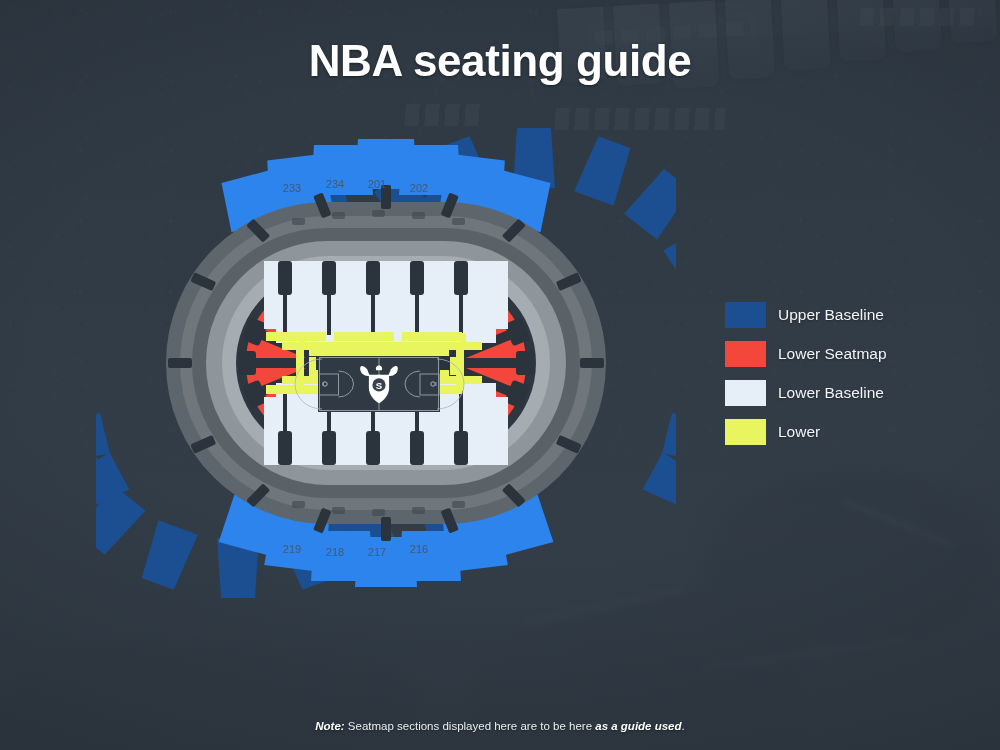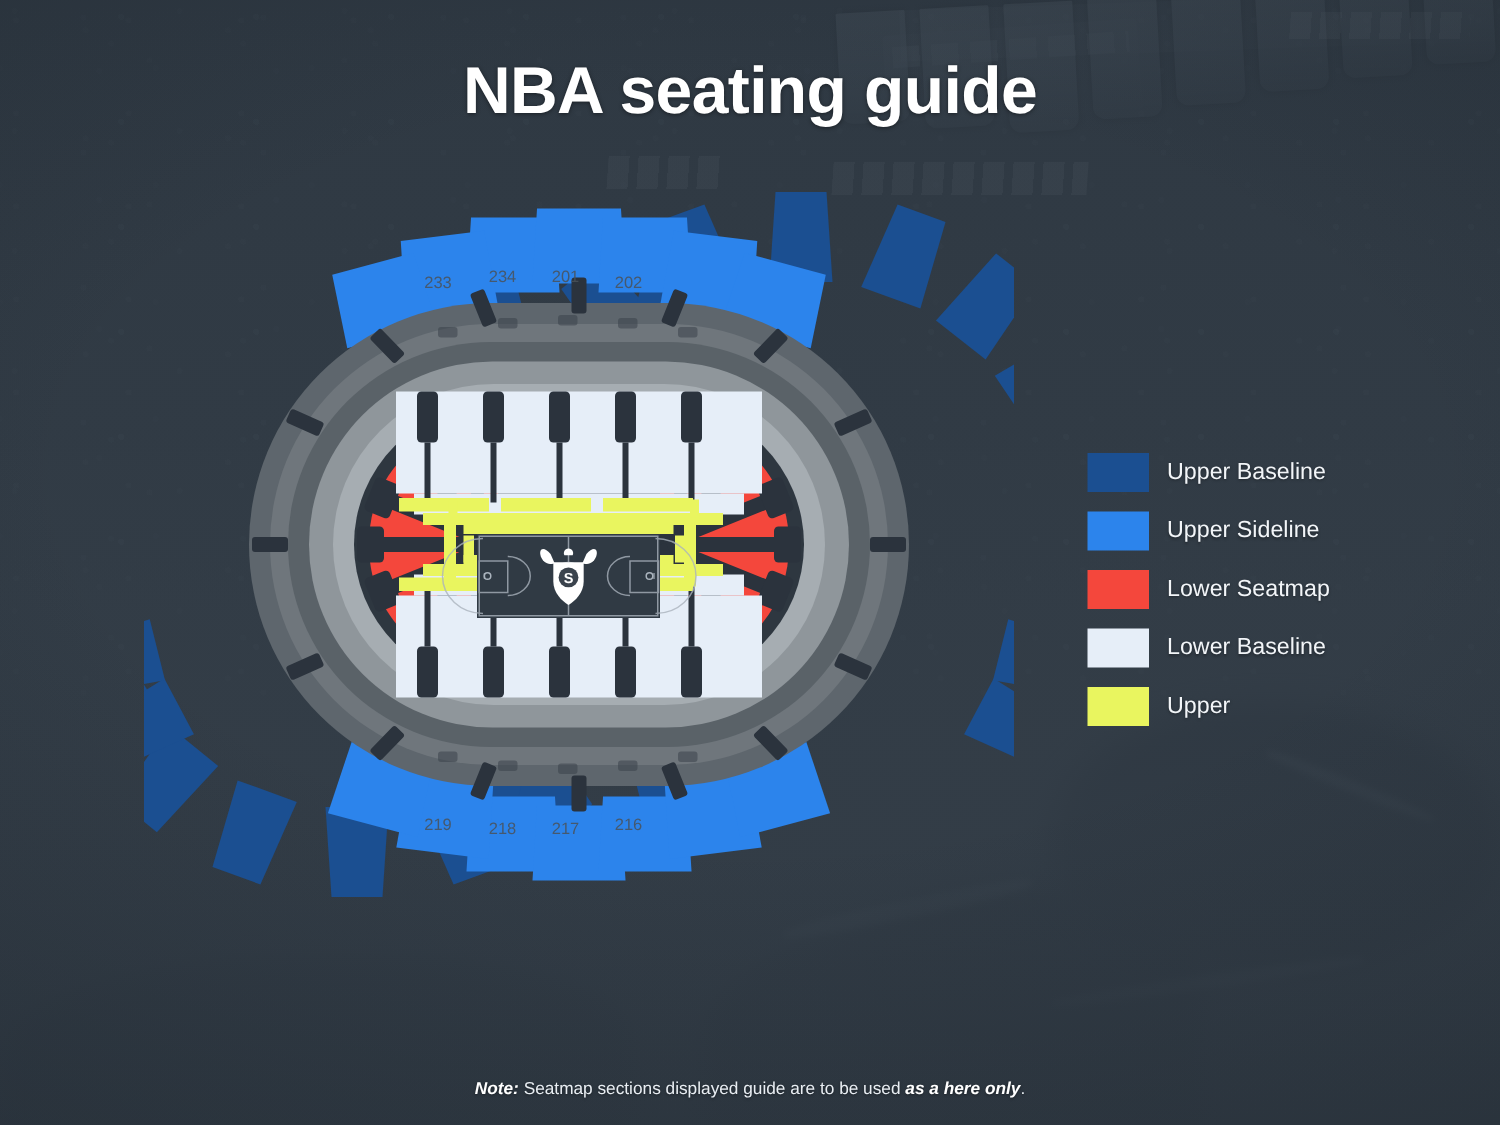--- a/index.html
+++ b/index.html
@@ -542,34 +542,30 @@
       </g>
     </svg>
   </div>
 
   <div class="legend">
     <div class="legend-row">
       <span class="legend-swatch" style="background:#1b4f91"></span>
       <span class="legend-label">Upper Baseline</span>
     </div>
     <div class="legend-row">
-      <span class="legend-swatch" style="background:#2c84ec"></span>
-      <span class="legend-label">Upper Sideline</span>
-    </div>
-    <div class="legend-row">
       <span class="legend-swatch" style="background:#f4473c"></span>
       <span class="legend-label">Lower Seatmap</span>
     </div>
     <div class="legend-row">
       <span class="legend-swatch" style="background:#e6eef8"></span>
       <span class="legend-label">Lower Baseline</span>
     </div>
     <div class="legend-row">
       <span class="legend-swatch" style="background:#e9f55f"></span>
-      <span class="legend-label">Upper</span>
+      <span class="legend-label">Lower</span>
     </div>
   </div>
 
   <div class="footer">
-    <b>Note:</b><span> Seatmap sections displayed guide are to be used </span><b>as a here only</b><span>.</span>
+    <b>Note:</b><span> Seatmap sections displayed here are to be here </span><b>as a guide used</b><span>.</span>
   </div>
 
 </div>
 
 </body></html>

